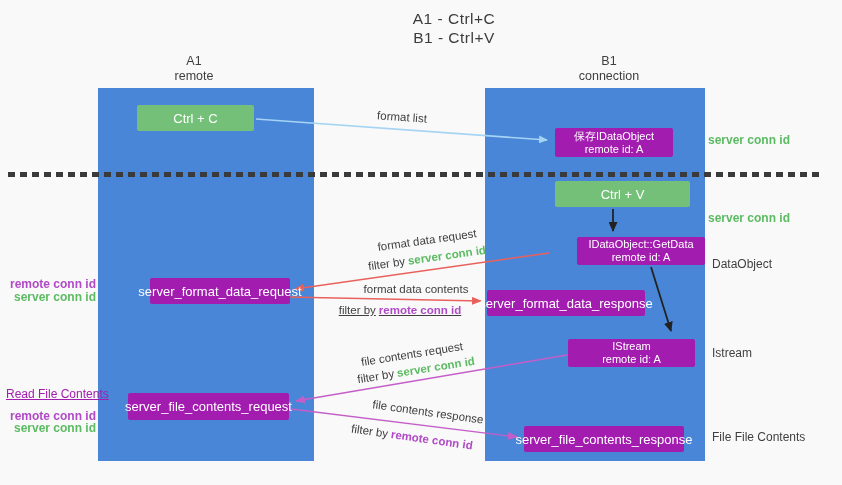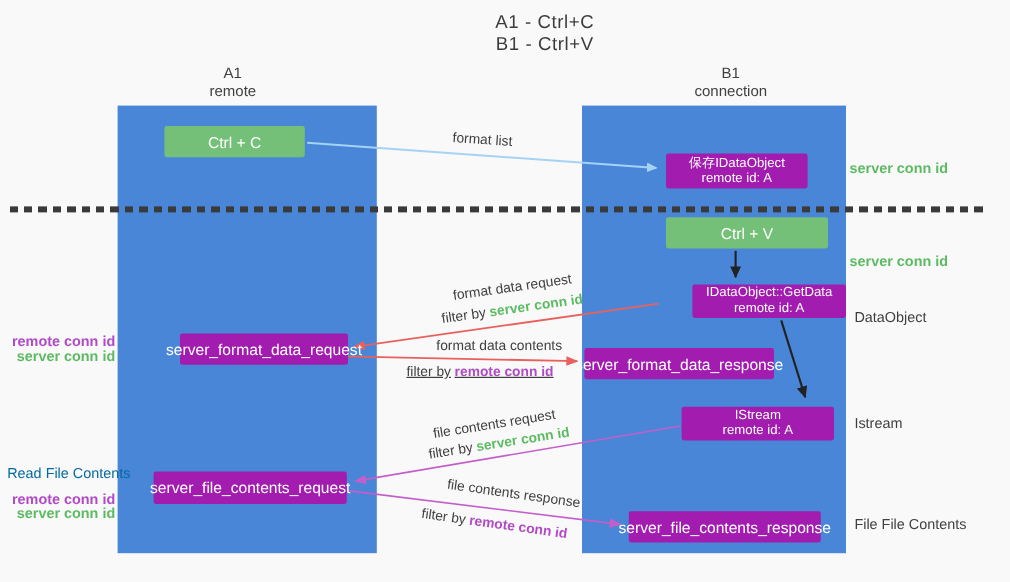--- a/index.html
+++ b/index.html
@@ -35,21 +35,21 @@
   .rotneg9{transform:translate(-50%,-50%) rotate(-9deg);}
   .rotpos{transform:translate(-50%,-50%) rotate(8deg);}
   .rotpos4{transform:translate(-50%,-50%) rotate(4deg);}
 
   .side{position:absolute;z-index:7;white-space:nowrap;font-size:12px;color:#3f3f3f;}
   .green-t{color:#5cbb62;font-weight:bold;}
   .purple-t{color:#b14ac6;font-weight:bold;}
 
   .left-stack{position:absolute;left:6px;width:90px;text-align:right;z-index:7;
               font-size:12px;line-height:12.5px;}
-  .left-stack .dark{color:#0369a1;margin-bottom:9px;font-size:12px;}
+  .left-stack .dark{color:#a21caf;margin-bottom:9px;font-size:12px;text-decoration:underline;}
   .left-stack div{white-space:nowrap;}
 </style>
 </head>
 <body>
 
 <div class="canvas">
 
   <div class="title">
     <div>A1 - Ctrl+C</div>
     <div>B1 - Ctrl+V</div>

